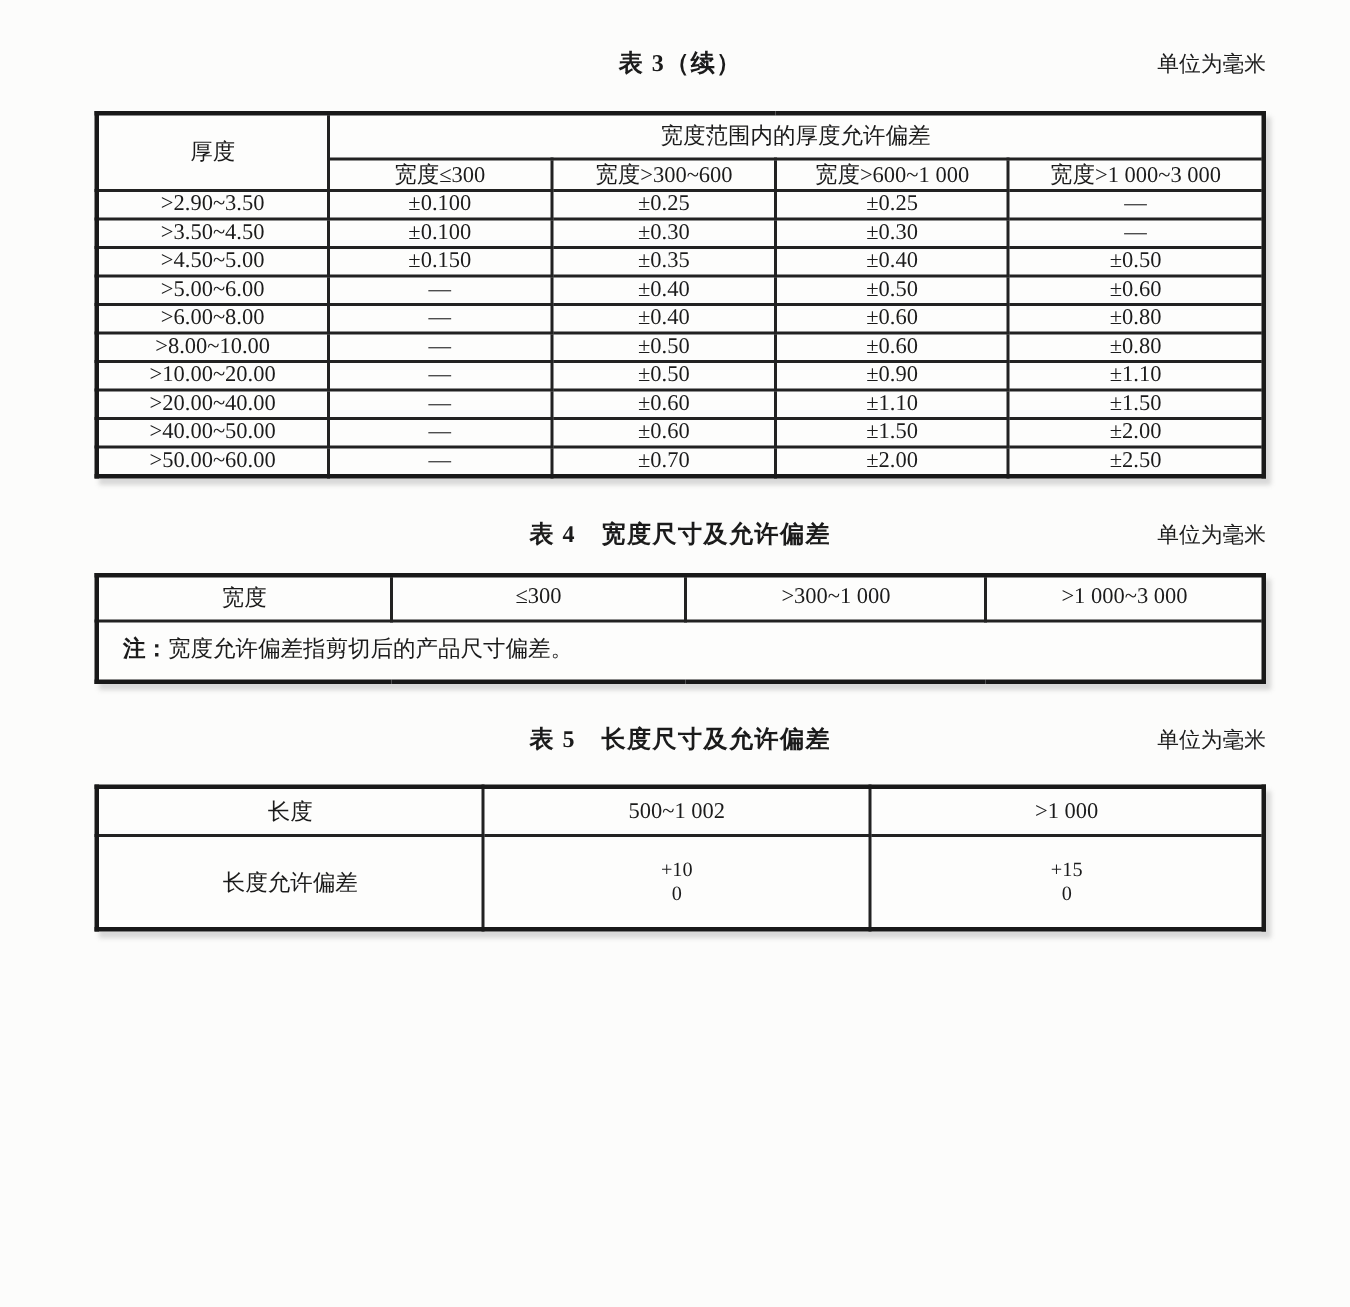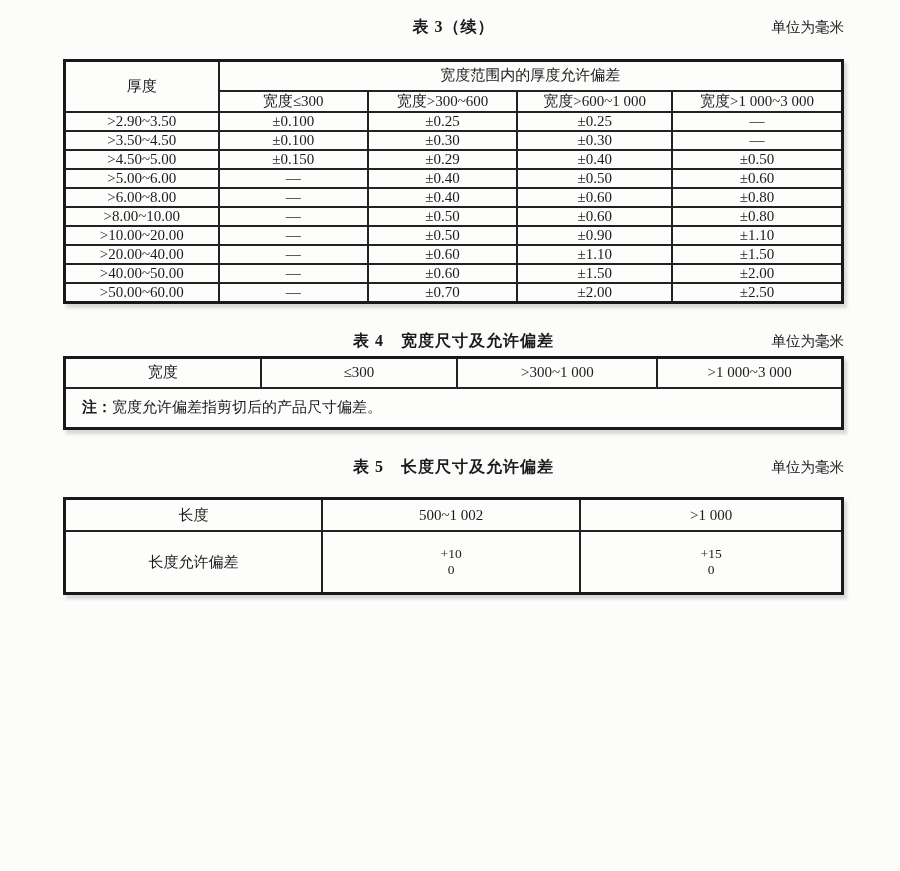--- a/index.html
+++ b/index.html
@@ -22,22 +22,22 @@
     grid-column: 2;
     font-weight: bold;
     font-size: 16px;
     letter-spacing: 1px;
   }
   .caption .unit {
     grid-column: 3;
     justify-self: end;
     font-size: 14.5px;
   }
-  .caption-1 { padding-top: 17px; margin-bottom: 21px; }
-  .caption-2 { margin-top: 27px; margin-bottom: 4px; }
+  .caption-1 { padding-top: 32px; margin-bottom: 21px; }
+  .caption-2 { margin-top: 27px; margin-bottom: 15px; }
   .caption-3 { margin-top: 27px; margin-bottom: 19px; }
 
   table {
     width: 100%;
     border-collapse: collapse;
     table-layout: fixed;
     border: 3px solid #191919;
     box-shadow: 3px 4px 3px rgba(110,110,110,0.25);
     background: #fdfdfc;
   }
@@ -113,21 +113,21 @@
       <tr class="drow">
         <td>&gt;3.50~4.50</td>
         <td>±0.100</td>
         <td>±0.30</td>
         <td>±0.30</td>
         <td>—</td>
       </tr>
       <tr class="drow">
         <td>&gt;4.50~5.00</td>
         <td>±0.150</td>
-        <td>±0.29</td>
+        <td>±0.35</td>
         <td>±0.40</td>
         <td>±0.50</td>
       </tr>
       <tr class="drow">
         <td>&gt;5.00~6.00</td>
         <td>—</td>
         <td>±0.40</td>
         <td>±0.50</td>
         <td>±0.60</td>
       </tr>

